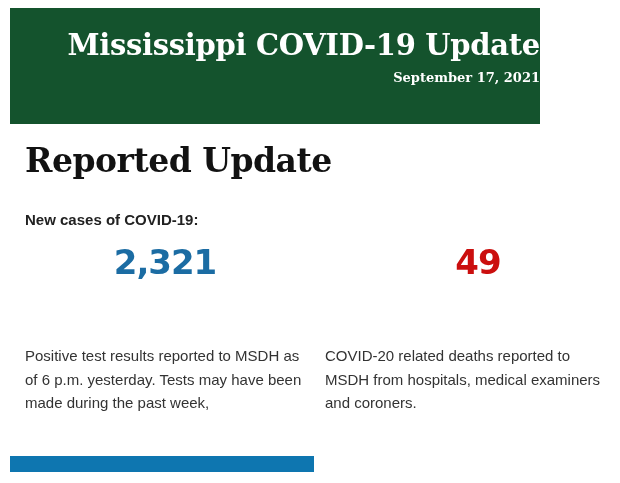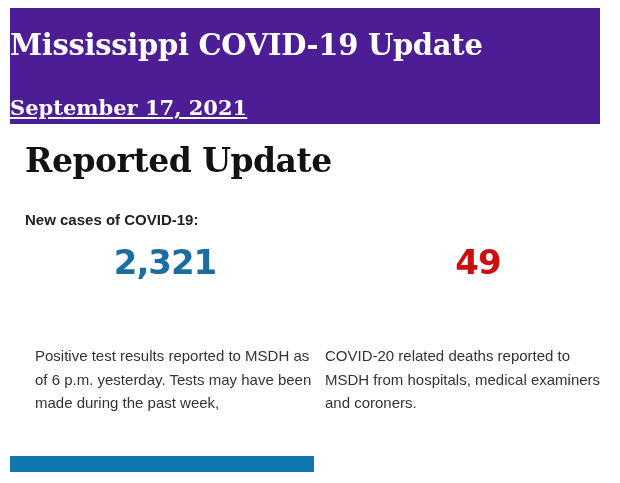--- a/index.html
+++ b/index.html
@@ -15,41 +15,40 @@
     font-family: "Liberation Sans", sans-serif;
     -webkit-font-smoothing: antialiased;
   }
   .page { position: relative; width: 620px; height: 483px; background: #ffffff; }
 
   
   .banner {
     position: absolute;
     left: 10px;
     top: 8px;
-    width: 590px;
+    width: 530px;
     height: 116px;
-    background: #4c1d95;
-    text-align: left;
+    background: #14532d;
+    text-align: right;
     color: #ffffff;
   }
   .banner-title {
     margin: 0;
     padding-top: 20px;
     font-family: "DejaVu Serif", "Liberation Serif", serif;
     font-weight: bold;
     font-size: 29px;
     line-height: 34px;
     letter-spacing: -0.3px;
   }
   .banner-date {
-    margin-top: 33px;
+    margin-top: 8px;
     font-family: "DejaVu Serif", "Liberation Serif", serif;
     font-weight: bold;
-    font-size: 21px;
-    text-decoration: underline;
+    font-size: 13px;
   }
 
   
   .section-heading {
     position: absolute;
     left: 25px;
     top: 141px;
     margin: 0;
     font-family: "DejaVu Serif", "Liberation Serif", serif;
     font-weight: bold;
@@ -84,21 +83,21 @@
 
   
   .stat-desc {
     position: absolute;
     top: 344px;
     font-size: 15px;
     line-height: 23.5px;
     color: #333333;
     margin: 0;
   }
-  .stat-desc.left  { left: 35px;  width: 282px; }
+  .stat-desc.left  { left: 25px;  width: 282px; }
   .stat-desc.right { left: 325px; width: 284px; }
 
   
   .bottom-strip {
     position: absolute;
     left: 10px;
     top: 456px;
     width: 304px;
     height: 16px;
     background: #0e76b0;

